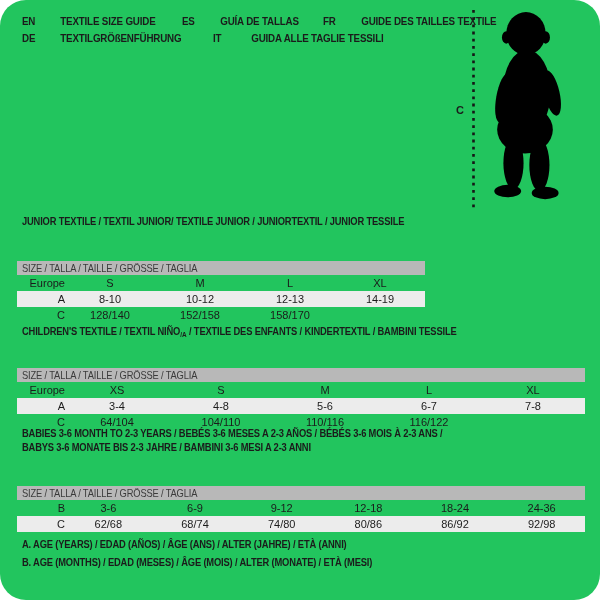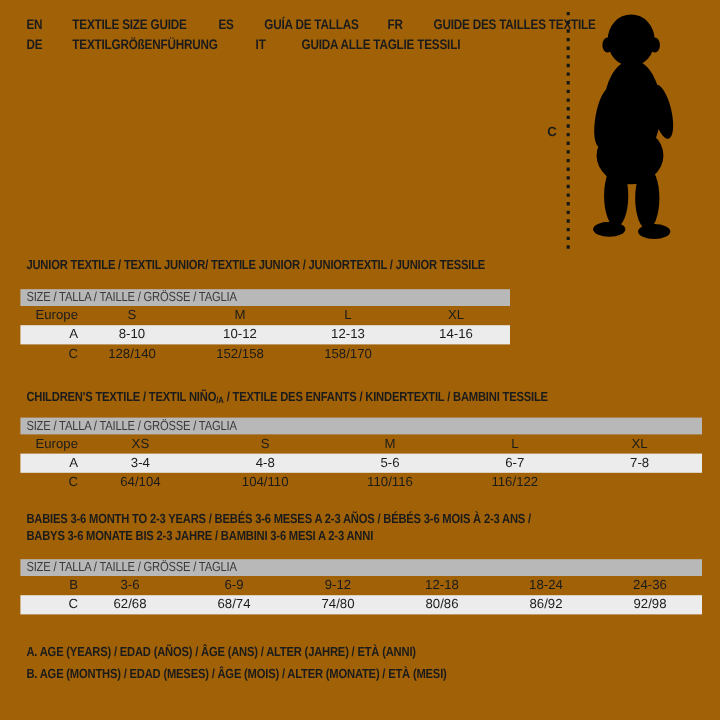--- a/index.html
+++ b/index.html
@@ -1,35 +1,35 @@
 <!DOCTYPE html>
 <html><head>
 <meta charset="utf-8">
 <style>
   html,body{margin:0;padding:0;background:#fff;}
   .canvas{
-    position:relative;width:600px;height:600px;background:#a16207;overflow:hidden;
-    font-family:"Liberation Sans",sans-serif;color:#1b1b1b;
+    position:relative;width:600px;height:600px;background:#22c55e;overflow:hidden;
+    font-family:"Liberation Sans",sans-serif;color:#1b1b1b;border-radius:26px;
     -webkit-font-smoothing:antialiased;
   }
   .cond{display:inline-block;transform:scaleX(0.85);transform-origin:0 50%;
         letter-spacing:-0.2px;white-space:nowrap;}
   
   .lang-block{position:absolute;left:22px;top:13px;font-weight:bold;font-size:11.5px;}
   .lang-row{height:17px;line-height:17px;white-space:nowrap;}
   .lang-code{display:inline-block;width:45px;}
   
   .measure-line{position:absolute;left:470px;top:8px;}
   .measure-c{position:absolute;left:456px;top:104px;font-size:11px;font-weight:bold;}
   .toddler{position:absolute;left:477px;top:8px;}
   
   .tbl-title{position:absolute;left:22px;font-weight:bold;font-size:11px;line-height:14px;white-space:nowrap;}
   .subA{font-size:7.5px;vertical-align:-2px;letter-spacing:0;}
   
-  .size-table{position:absolute;left:17px;}
+  .size-table{position:absolute;left:17px;margin-top:20px;}
   .t1{top:241px;width:408px;}
   .t2{top:348px;width:568px;}
   .t3{top:466px;width:568px;}
   .bar{height:14px;line-height:14px;background:#b8b8b8;color:#3a3a3a;font-size:11px;
        padding-left:5px;box-sizing:border-box;}
   .trow{display:grid;height:16px;line-height:16px;font-size:11px;}
   .g4{grid-template-columns:48px repeat(4,1fr);}
   .g5{grid-template-columns:48px repeat(5,1fr);}
   .g6{grid-template-columns:48px repeat(6,1fr);}
   .cell{text-align:center;}
@@ -94,21 +94,21 @@
       <span class="cell">S</span>
       <span class="cell">M</span>
       <span class="cell">L</span>
       <span class="cell">XL</span>
     </div>
     <div class="trow g4 stripe">
       <span class="cell lbl">A</span>
       <span class="cell">8-10</span>
       <span class="cell">10-12</span>
       <span class="cell">12-13</span>
-      <span class="cell">14-16</span>
+      <span class="cell">14-19</span>
     </div>
     <div class="trow g4">
       <span class="cell lbl">C</span>
       <span class="cell">128/140</span>
       <span class="cell">152/158</span>
       <span class="cell">158/170</span>
     </div>
   </div>
 
   <div class="tbl-title" style="top:324px">

